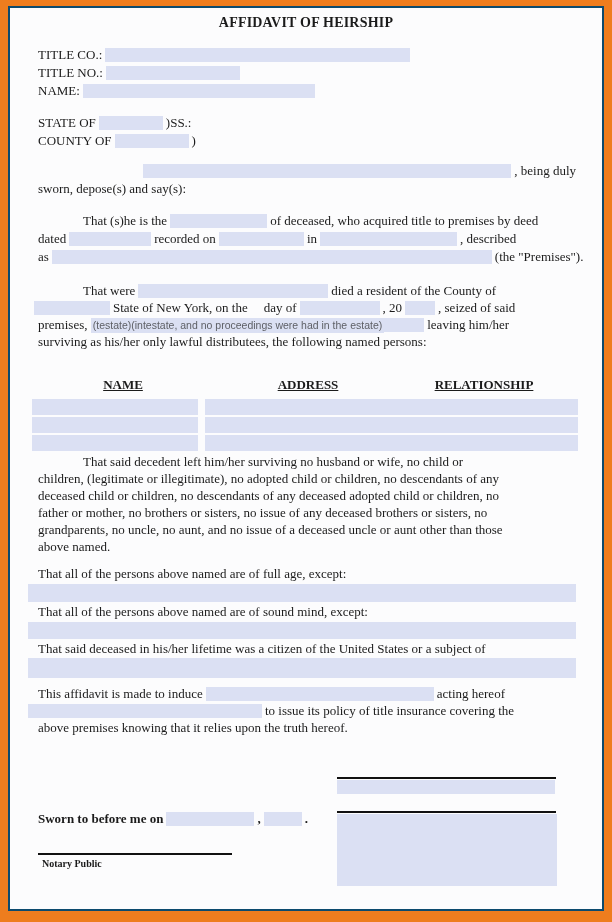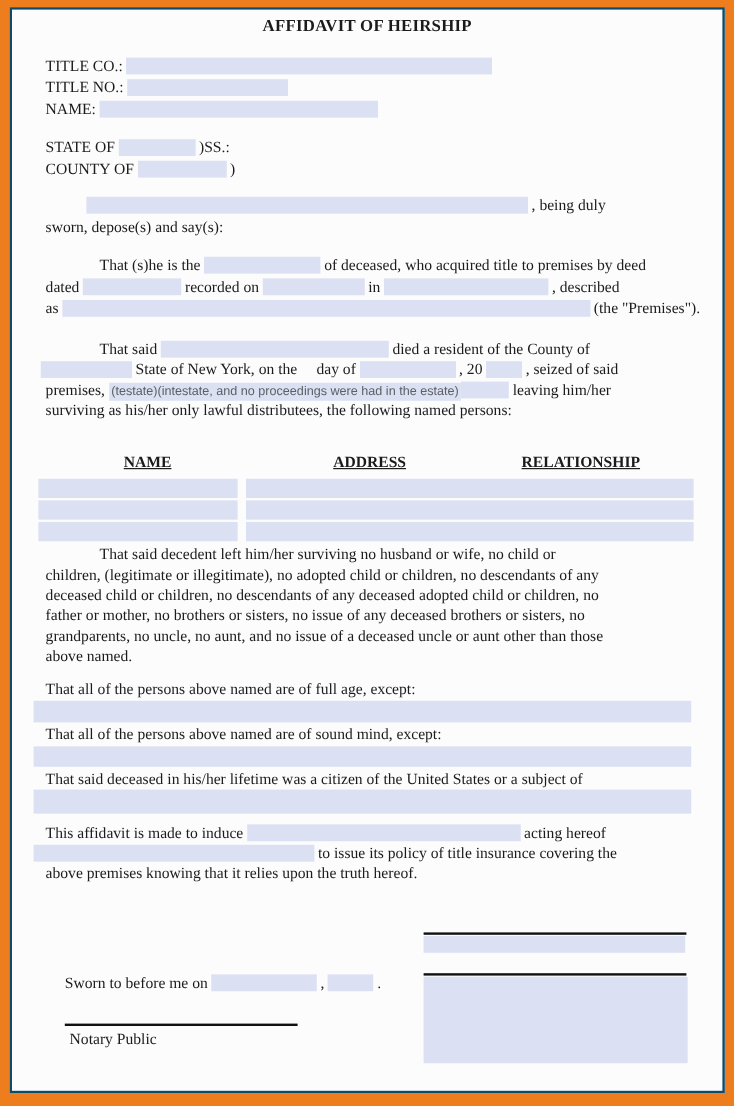--- a/index.html
+++ b/index.html
@@ -19,47 +19,47 @@
     font-weight:bold; font-size:14px; letter-spacing:.2px;
   }
   .blk { position:absolute; left:28px; right:26px; }
   .ln { white-space:nowrap; font-size:13px; height:18px; line-height:17px; }
   .ln17 { height:17px; }
   .f {
     display:inline-block; background:#dbe0f3; height:14px;
     vertical-align:-3px; margin:0 3px;
   }
   .sp { display:inline-block; height:10px; }
-  .indent31 { padding-left:31px; }
+  .indent31 { padding-left:31px;text-align:right; }
   .indent45 { padding-left:45px; }
   .bar { background:#dbe0f3; margin-left:-10px; width:548px; }
   .st  { font-size:13px; line-height:16px; white-space:nowrap; }
   
   .thead { display:flex; font-weight:bold; font-size:13px; height:19px; }
   .thead span { text-decoration:underline; text-align:center; display:inline-block; }
   .th1 { width:170px; } .th2 { width:200px; } .th3 { width:152px; }
   .trow { display:flex; gap:7px; margin-bottom:2px; margin-left:-6px; width:546px; }
   .tc1 { width:166px; height:16px; background:#dbe0f3; }
   .tc2 { flex:1; height:16px; background:#dbe0f3; }
   
   .note {
     font-family:"Liberation Sans", sans-serif; font-size:10.5px; color:#5e6066;
     background:#dbe0f3; padding:1px 2px 2px 2px;
   }
   
-  .sigblk { position:absolute; left:44px; right:26px; height:130px; }
+  .sigblk { position:absolute; left:28px; right:26px; height:130px;font-weight:bold; }
   .sig-right { position:absolute; left:299px; top:0; width:220px; }
   .sigline { border-top:2px solid #111; width:219px; }
   .sigline1 { margin-top:7px; }
   .sigfield { background:#dbe0f3; height:14px; width:218px; margin-top:1px; }
   .sigline2 { margin-top:17px; }
   .sigbox { background:#dbe0f3; height:72px; width:220px; margin-top:1px; }
   .sworn { position:absolute; left:0; top:40px; }
   .notary-line { position:absolute; left:0; top:83px; width:194px; border-top:2px solid #111; }
-  .notary-label { position:absolute; left:4px; top:88px; font-size:13px; }
+  .notary-label { position:absolute; left:4px; top:88px; font-size:10px; }
 </style>
 </head>
 <body>
 
 <div class="page">
 
   <div class="title">AFFIDAVIT OF HEIRSHIP</div>
 
   <div class="blk" style="top:38px">
     <div class="ln">
@@ -98,21 +98,21 @@
     <div class="ln">
       <span>dated</span><span class="f" style="width:82px"></span><span>recorded on</span><span class="f" style="width:85px"></span><span>in</span><span class="f" style="width:137px"></span><span>, described</span>
     </div>
     <div class="ln">
       <span>as</span><span class="f" style="width:440px"></span><span>(the "Premises").</span>
     </div>
   </div>
 
   <div class="blk" style="top:274px">
     <div class="ln ln17 indent45">
-      <span>That said</span><span class="f" style="width:190px"></span><span>died a resident of the County of</span>
+      <span>That were</span><span class="f" style="width:190px"></span><span>died a resident of the County of</span>
     </div>
     <div class="ln ln17">
       <span class="f" style="width:76px;margin-left:-4px"></span><span>State of New York, on the</span><span class="sp" style="width:16px"></span><span>day of</span><span class="f" style="width:80px"></span><span>, 20</span><span class="f" style="width:30px"></span><span>, seized of said</span>
     </div>
     <div class="ln ln17">
       <span>premises,</span>
       <span class="note">(testate)(intestate, and no proceedings were had in the estate)</span><span class="f" style="width:40px;margin-left:0"></span><span>leaving him/her</span>
     </div>
     <div class="ln ln17">
       <span>surviving as his/her only lawful distributees, the following named persons:</span>

